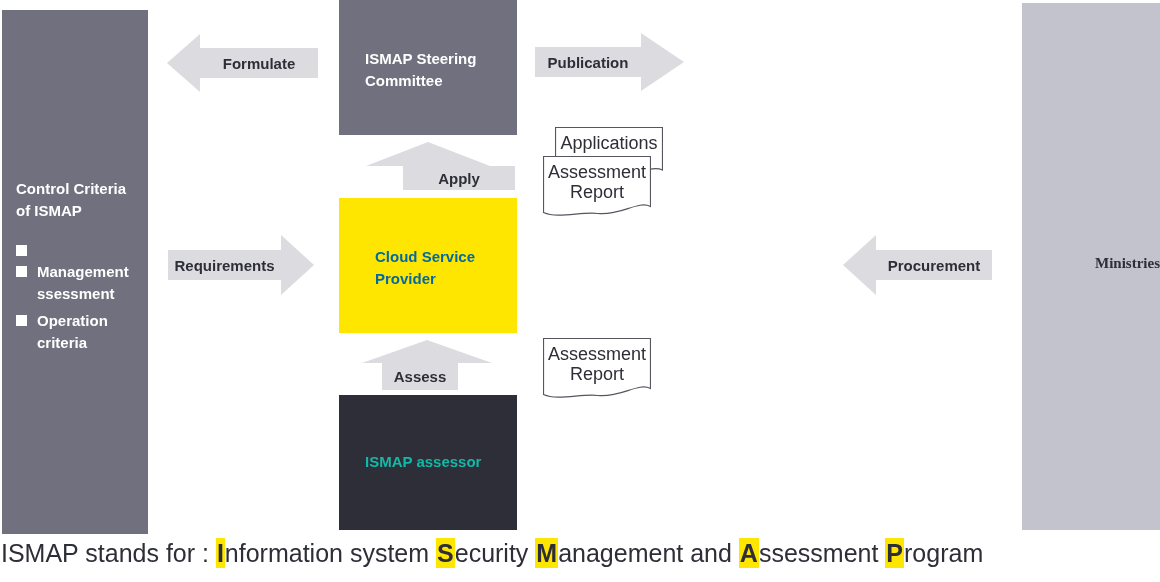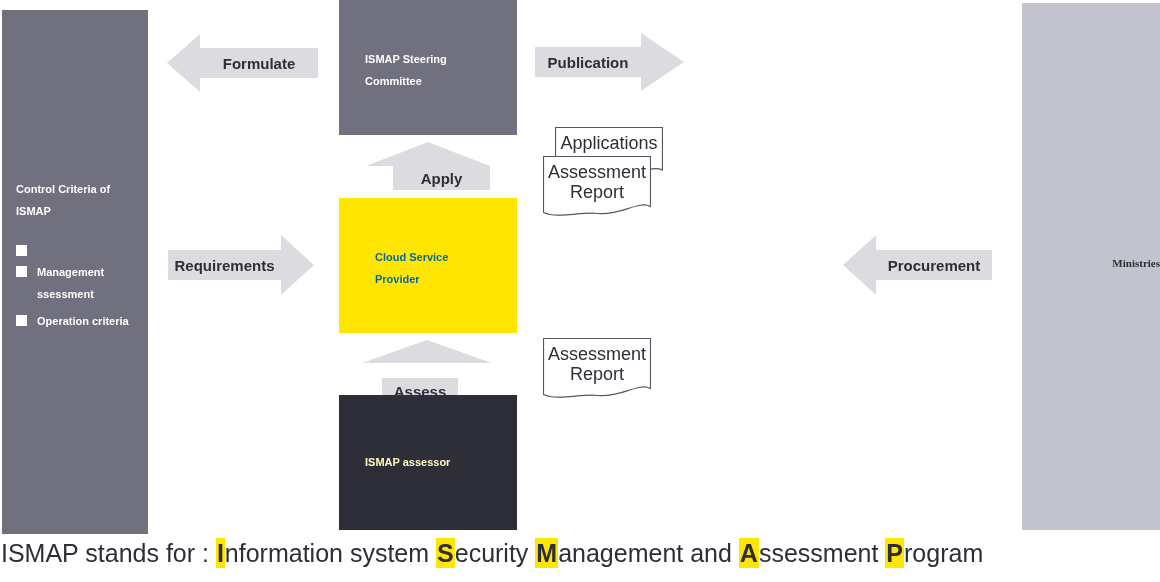--- a/index.html
+++ b/index.html
@@ -1,23 +1,23 @@
 <!DOCTYPE html>
 <html><head>
 <meta charset="utf-8">
 <style>
   html,body{margin:0;padding:0;background:#ffffff;}
   #stage{
     position:relative;width:1160px;height:582px;background:#ffffff;overflow:hidden;
     font-family:"Liberation Sans",sans-serif;color:#2e2e38;
   }
-  .box{position:absolute;font-weight:bold;font-size:11px;line-height:22px;}
+  .box{position:absolute;font-weight:bold;font-size:15px;line-height:22px;}
   .box-inner{position:absolute;}
   .gray{background:#70707e;color:#ffffff;}
-  .dark{background:#2e2e38;color:#fef9c3;}
+  .dark{background:#2e2e38;color:#14b8a6;}
   .yellow{background:#ffe600;color:#0369a1;}
   .lightgray{background:#c3c3cd;color:#2e2e38;}
 
   
   .arrow-body{
     position:absolute;background:#dcdce0;display:flex;align-items:center;justify-content:center;
     font-weight:bold;font-size:15px;color:#2e2e38;
   }
   .tri{position:absolute;width:0;height:0;}
   .tri-left{border-top:29px solid transparent;border-bottom:29px solid transparent;border-right:33px solid #dcdce0;}
@@ -78,35 +78,35 @@
     <div class="box-inner" style="left:26px;top:48px;width:135px;">ISMAP Steering Committee</div>
   </div>
 
   <div>
     <div class="arrow-body" style="left:535px;top:47px;width:106px;height:30px;">Publication</div>
     <div class="tri tri-right" style="left:641px;top:33px;"></div>
   </div>
 
   <div>
     <div class="tri tri-up" style="left:366px;top:142px;"></div>
-    <div class="arrow-body" style="left:393px;top:166px;width:97px;height:24px;">Apply</div>
+    <div class="arrow-body" style="left:403px;top:166px;width:112px;height:24px;">Apply</div>
   </div>
 
   <div>
     <div class="arrow-body" style="left:168px;top:250px;width:113px;height:30px;">Requirements</div>
     <div class="tri tri-right-sm" style="left:281px;top:235px;"></div>
   </div>
 
   <div class="box yellow" style="left:339px;top:198px;width:178px;height:135px;">
     <div class="box-inner" style="left:36px;top:48px;width:120px;">Cloud Service Provider</div>
   </div>
 
   <div>
     <div class="tri tri-up2" style="left:362px;top:340px;"></div>
-    <div class="arrow-body" style="left:382px;top:378px;width:76px;height:27px;">Assess</div>
+    <div class="arrow-body" style="left:382px;top:363px;width:76px;height:27px;">Assess</div>
   </div>
 
   <div class="box dark" style="left:339px;top:395px;width:178px;height:135px;">
     <div class="box-inner" style="left:26px;top:56px;width:140px;">ISMAP assessor</div>
   </div>
 
   <div class="doc" style="left:555px;top:127px;width:108px;">
     <svg width="108" height="58" viewBox="0 0 108 58">
       <path d="M0.5,0.5 H107.5 V43 C95,37 78,52 55,49.5 C38,47.5 15,55 0.5,48.5 Z" fill="#ffffff" stroke="#55565f" stroke-width="1.2"></path>
     </svg>

